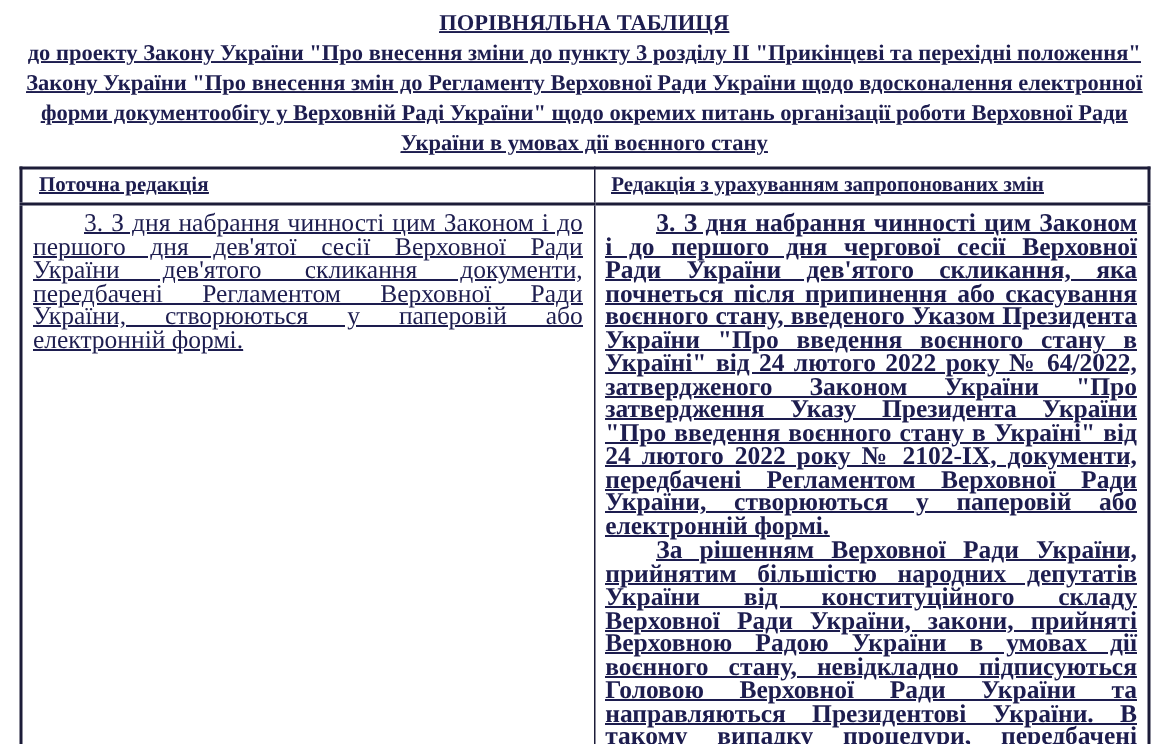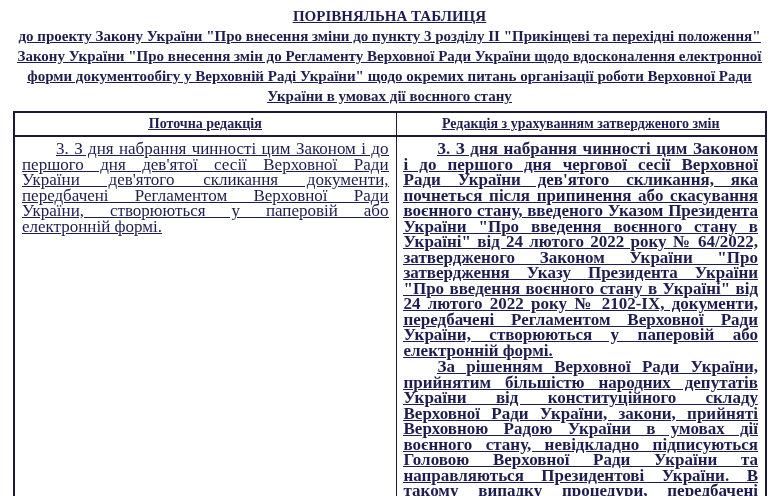--- a/index.html
+++ b/index.html
@@ -36,22 +36,22 @@
     width: 752px;
     border: 2px solid #1c1c38;
   }
   table.cmp col.c1 { width: 382px; }
   table.cmp col.c2 { width: 370px; }
   table.cmp th {
     border: 1px solid #1c1c38;
     border-bottom: 2px solid #1c1c38;
     font-size: 14px;
     font-weight: bold;
-    text-align: center;
-    padding: 3px 0;
+    text-align: left;
+    padding: 3px 11px;
   }
   table.cmp td {
     border: 1px solid #1c1c38;
     vertical-align: top;
     text-align: justify;
     font-size: 17px;
     line-height: 15.5px;
     padding: 4px 7px 8px 7px;
     height: 326px;
   }
@@ -78,21 +78,21 @@
   <div class="doc-subtitle">до проекту Закону України "Про внесення зміни до пункту 3 розділу II "Прикінцеві та перехідні положення" Закону України "Про внесення змін до Регламенту Верховної Ради України щодо вдосконалення електронної форми документообігу у Верховній Раді України" щодо окремих питань організації роботи Верховної Ради України в умовах дії воєнного стану</div>
 
   <table class="cmp">
     <colgroup>
         <col class="c1">
         <col class="c2">
       </colgroup>
     <thead>
       <tr>
         <th>Поточна редакція</th>
-        <th>Редакція з урахуванням затвердженого змін</th>
+        <th>Редакція з урахуванням запропонованих змін</th>
       </tr>
     </thead>
     <tbody>
       <tr>
         <td class="current">
           <p>3. З дня набрання чинності цим Законом і до першого дня дев'ятої сесії Верховної Ради України дев'ятого скликання документи, передбачені Регламентом Верховної Ради України, створюються у паперовій або електронній формі.</p>
         </td>
         <td class="proposed">
           <p>3. З дня набрання чинності цим Законом і до першого дня чергової сесії Верховної Ради України дев'ятого скликання, яка почнеться після припинення або скасування воєнного стану, введеного Указом Президента України "Про введення воєнного стану в Україні" від 24 лютого 2022 року № 64/2022, затвердженого Законом України "Про затвердження Указу Президента України "Про введення воєнного стану в Україні" від 24 лютого 2022 року № 2102-IX, документи, передбачені Регламентом Верховної Ради України, створюються у паперовій або електронній формі.</p>
           <p>За рішенням Верховної Ради України, прийнятим більшістю народних депутатів України від конституційного складу Верховної Ради України, закони, прийняті Верховною Радою України в умовах дії воєнного стану, невідкладно підписуються Головою Верховної Ради України та направляються Президентові України. В такому випадку процедури, передбачені частиною третьої статті 130 Регламенту Верховної Ради України, не застосовуються.</p>

